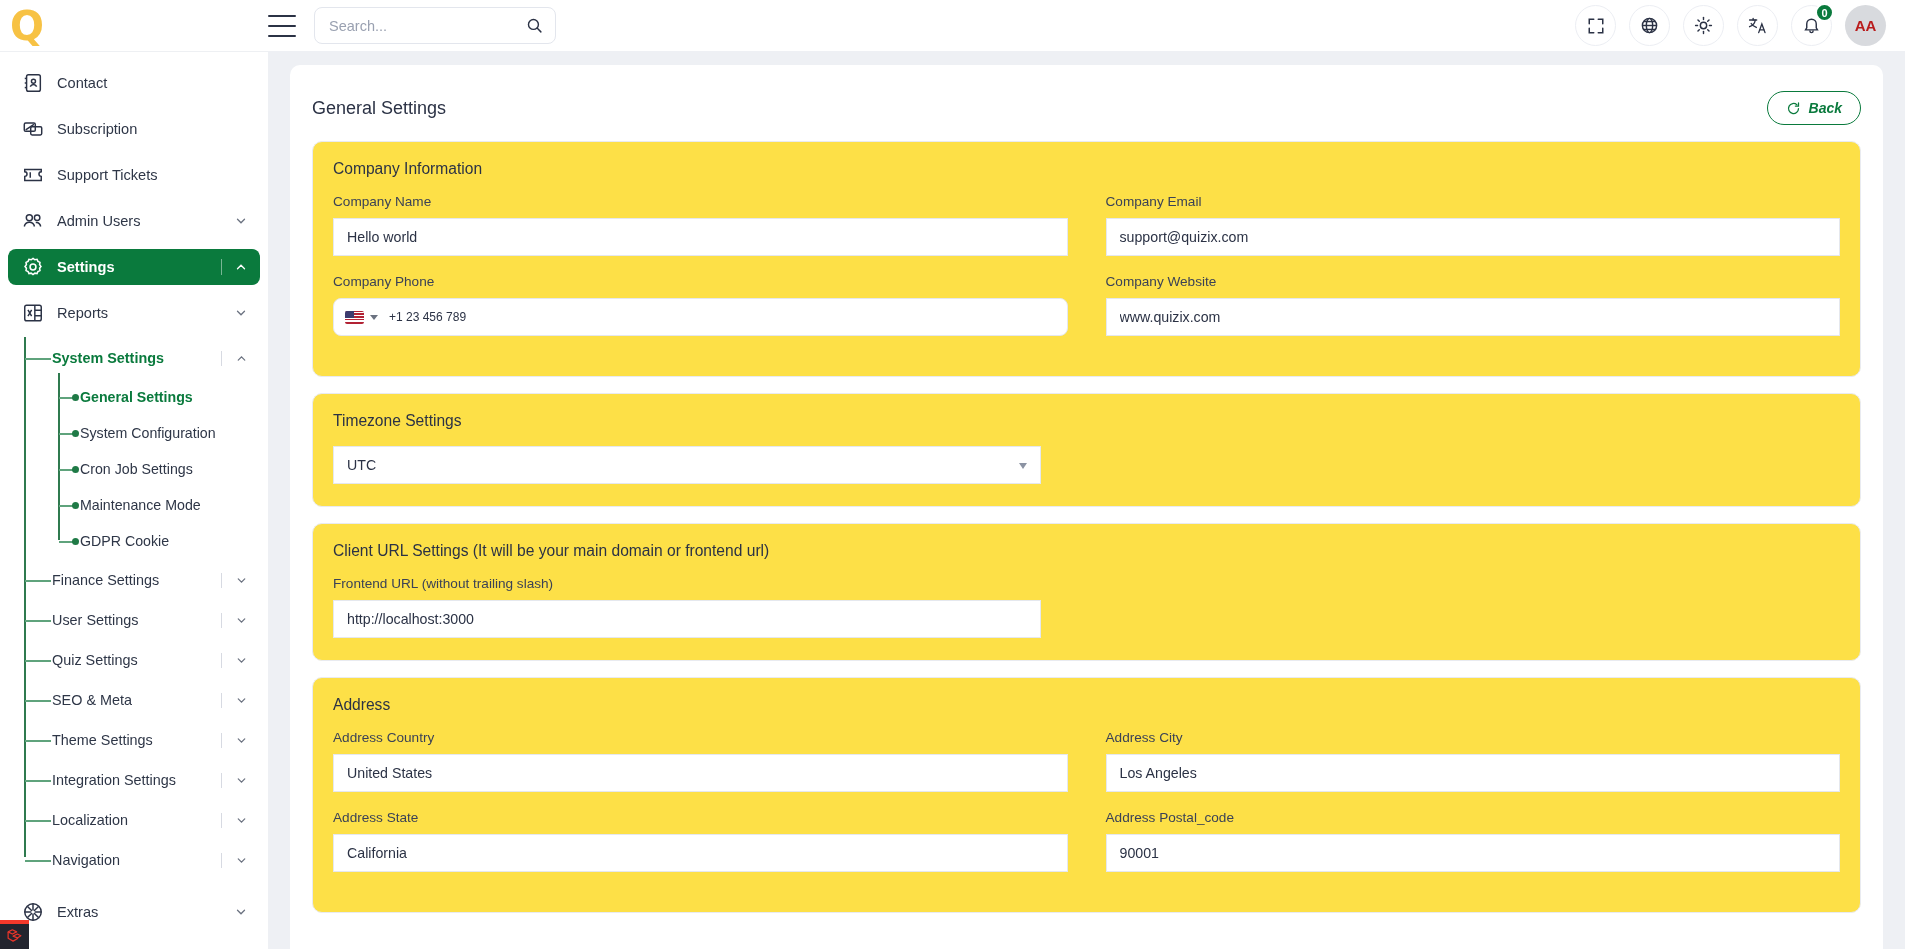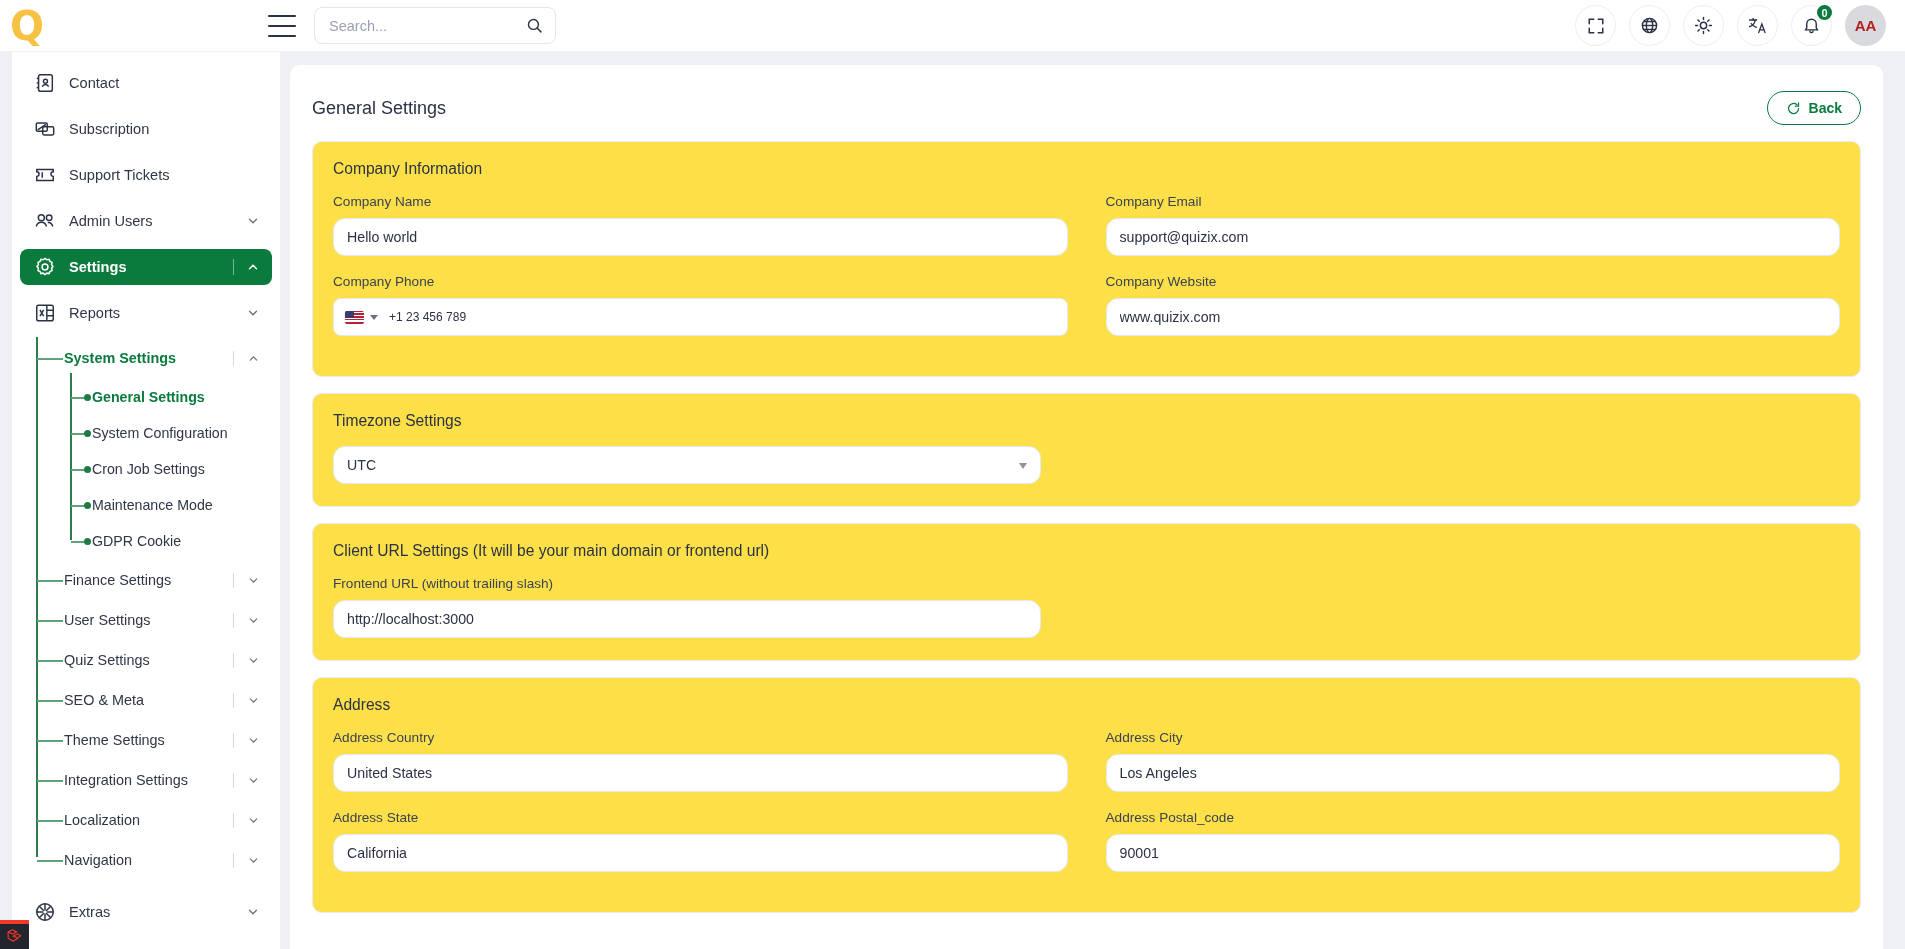--- a/index.html
+++ b/index.html
@@ -68,21 +68,21 @@
   }
   .avatar {
     width: 41px; height: 41px; border-radius: 50%;
     background: #d8dade; color: #b91c1c;
     display: flex; align-items: center; justify-content: center;
     font-size: 15px; font-weight: bold; cursor: pointer;
   }
 
   
   .sidebar {
-    position: absolute; top: 51px; left: 12px;
+    position: absolute; top: 51px; left: 0;
     width: 268px; height: 898px;
     background: #ffffff;
     border-top: 1px solid #eef0f3;
     overflow: hidden;
     z-index: 20;
   }
   .nav { padding: 13px 0 0 0; position: relative; }
   .nav-row {
     display: flex; align-items: center;
     height: 36px; margin: 0 8px 10px 8px;
@@ -166,38 +166,39 @@
   }
   .panel-title { font-size: 18px; color: #2b3245; }
   .back-btn {
     margin-left: auto;
     display: flex; align-items: center; gap: 8px;
     height: 34px; padding: 1px 18px;
     border: 1.3px solid #0a7a3d; border-radius: 999px;
     color: #0a7a3d; font-size: 14px; font-weight: bold;
     background: #fff; cursor: pointer;
     font-family: "Liberation Sans", sans-serif;
+    font-style: italic;
   }
 
   .card {
     border: 1px solid #e9ebf0; border-radius: 10px;
     background: #fde047;
     padding: 18px 20px 22px 20px;
     margin-bottom: 16px;
   }
   .card-title { font-size: 15.6px; color: #2b3245; margin-bottom: 16px; }
   .grid2 { display: grid; grid-template-columns: 1fr 1fr; gap: 0 38px; }
   .field { margin-bottom: 18px; }
   .field:last-child { margin-bottom: 0; }
   .field label {
     display: block; font-size: 13.6px; color: #3b4256; margin-bottom: 9px;
   }
   .inp {
     width: 100%; height: 38px;
-    border: 1px solid #e5e8ee; border-radius: 12px;
+    border: 1px solid #e5e8ee; border-radius: 0;
     background: #fff;
     font-size: 14.2px; color: #2b3245;
     padding: 0 13px;
     outline: none;
     font-family: "Liberation Sans", sans-serif;
   }
   .inp::placeholder { color: #9aa1b1; }
   .half { width: 708px; max-width: 100%; }
 
   .phone-wrap {

